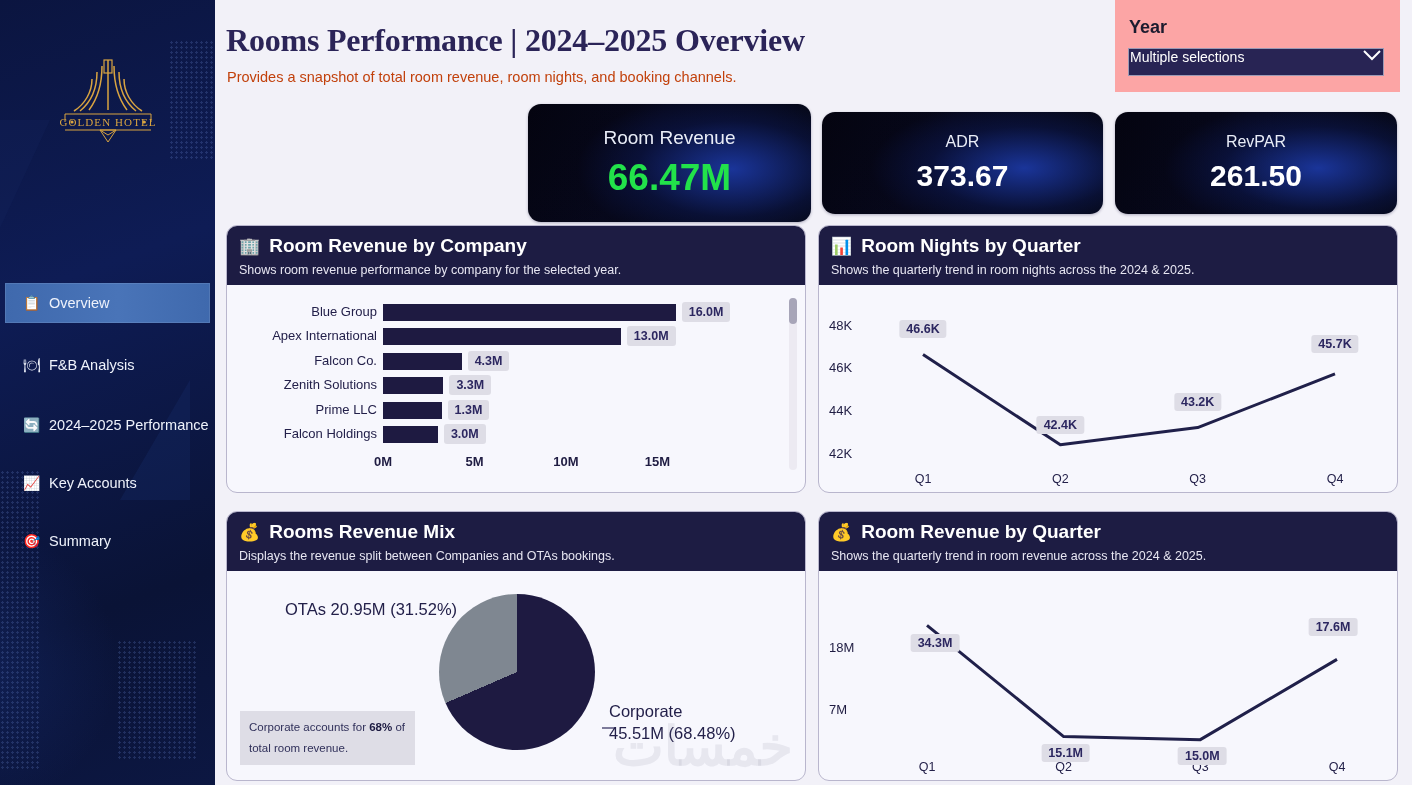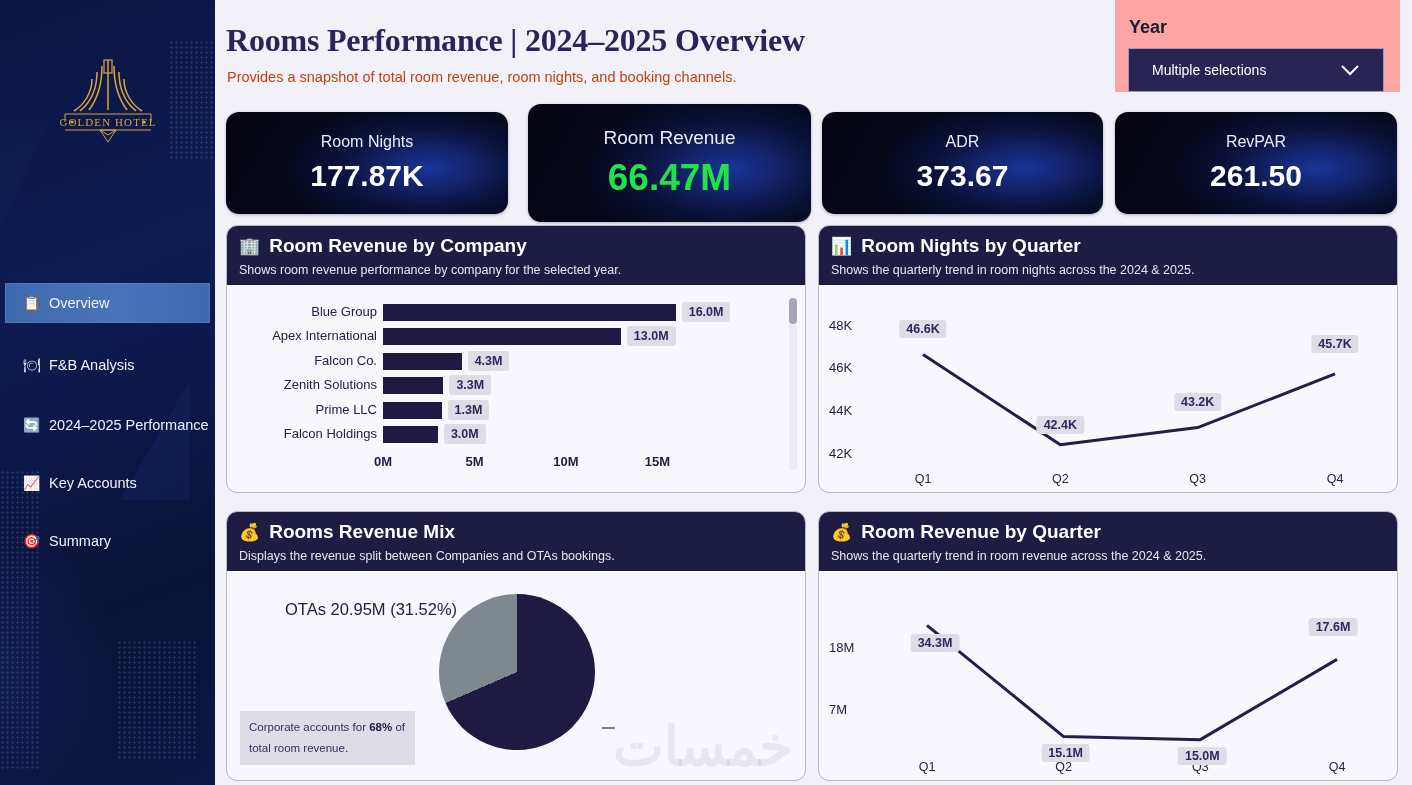--- a/index.html
+++ b/index.html
@@ -70,23 +70,23 @@
   
   #slicer{
     position:absolute; left:900px; top:0px; width:285px; height:92px;
     background:#fca5a5;
   }
   #slicer-label{
     position:absolute; left:14px; top:17px;
     font-size:18px; font-weight:bold; color:#1b1b2e;
   }
   #slicer-box{
-    position:absolute; left:13px; top:48px; width:256px; height:44px;
+    position:absolute; left:13px; top:48px; width:256px; height:28px;
     background:#282454; border:1px solid #9b9ab5;
-    display:flex; align-items:center; padding:0 23px; cursor:pointer;
+    display:flex; align-items:flex-start; padding:0 1px; cursor:pointer;
   }
   #slicer-value{ color:#fff; font-size:14px; flex:1; }
   #slicer-chev{ color:#fff; }
 
   
   .kpi{
     position:absolute; border-radius:13px; overflow:hidden;
     background:
       radial-gradient(ellipse 70% 85% at 72% 55%, rgba(27,55,160,.95) 0%, rgba(12,24,80,.55) 48%, rgba(3,5,20,.1) 78%),
       linear-gradient(120deg,#04040f 0%, #07081c 40%, #05060f 100%);
@@ -260,24 +260,20 @@
   <div id="slicer">
     <div id="slicer-label">Year</div>
     <div id="slicer-box">
       <span id="slicer-value">Multiple selections</span>
       <svg id="slicer-chev" width="20" height="12" viewBox="0 0 20 12">
         <path d="M2 2 L10 10 L18 2" stroke="#ffffff" stroke-width="2" fill="none"></path>
       </svg>
     </div>
   </div>
 
-  <div class="kpi" id="kpi1">
-    <div class="kpi-label">Room Nights</div>
-    <div class="kpi-value">177.87K</div>
-  </div>
   <div class="kpi" id="kpi2">
     <div class="kpi-label">Room Revenue</div>
     <div class="kpi-value">66.47M</div>
   </div>
   <div class="kpi" id="kpi3">
     <div class="kpi-label">ADR</div>
     <div class="kpi-value">373.67</div>
   </div>
   <div class="kpi" id="kpi4">
     <div class="kpi-label">RevPAR</div>
@@ -372,20 +368,24 @@
       </div>
       <div class="panel-sub">Displays the revenue split between Companies and OTAs bookings.</div>
     </div>
     <div id="pie-area">
       <svg width="580" height="204" style="position:absolute;left:0;top:0;pointer-events:none">
         <path class="leader" d="M268 30 L282 30 L291 40"></path>
         <path class="leader" d="M375 150 L388 150"></path>
       </svg>
       <div id="pie"></div>
       <div id="otas-lbl">OTAs 20.95M (31.52%)</div>
+      <div id="corp-lbl">
+        <div>Corporate</div>
+        <div>45.51M (68.48%)</div>
+      </div>
       <div id="note">
         <span>Corporate accounts for </span><b>68%</b><span> of total room revenue.</span>
       </div>
       <div id="watermark">خمسات</div>
     </div>
   </div>
 
   <div class="panel" id="panel-rev-q">
     <div class="panel-head">
       <div class="panel-title">

